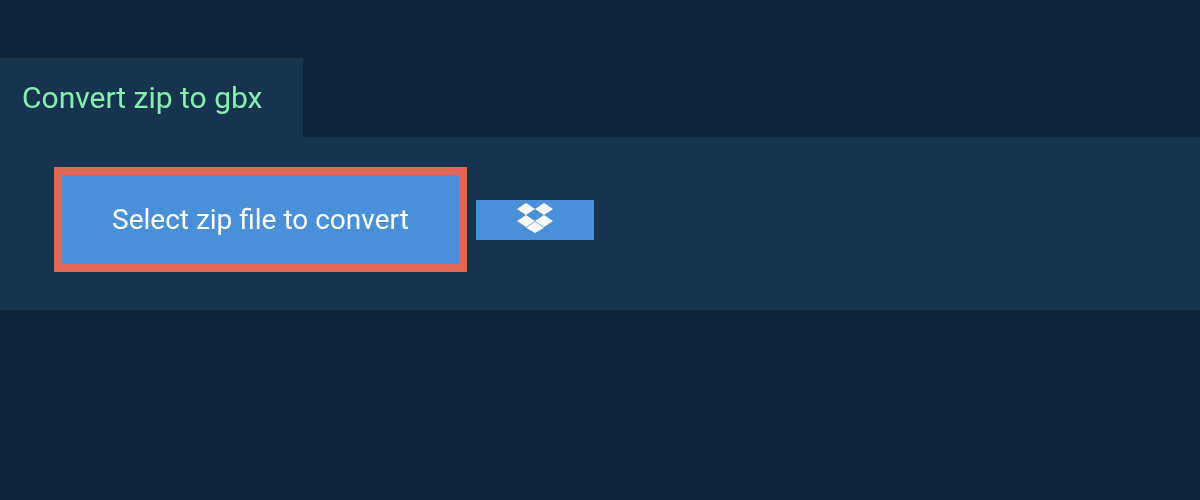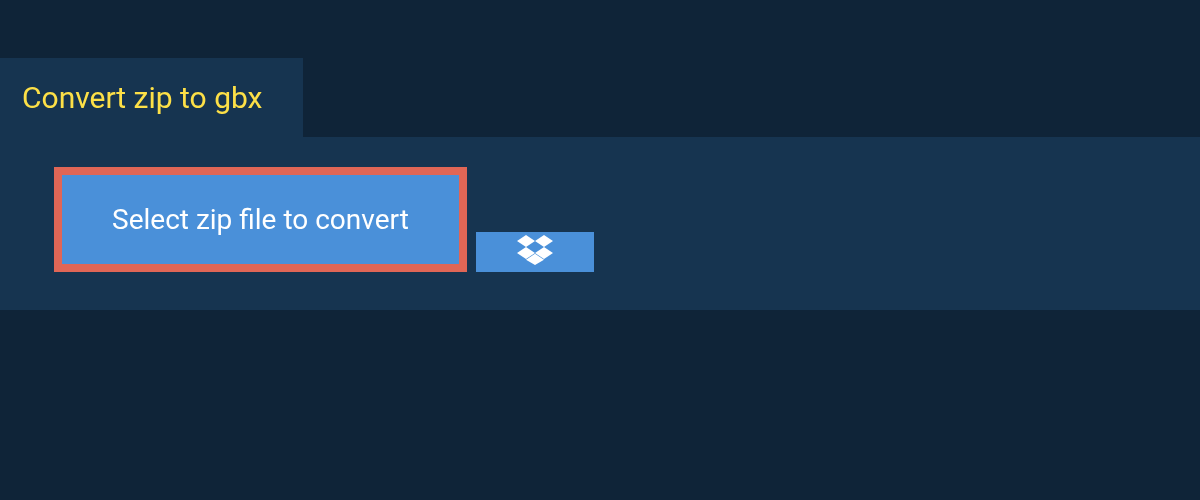--- a/index.html
+++ b/index.html
@@ -10,36 +10,36 @@
     body {
       width: 1200px;
       height: 500px;
       background: #0f2438;
       font-family: -apple-system, BlinkMacSystemFont, "Segoe UI", Roboto, Helvetica, Arial, sans-serif;
       overflow: hidden;
     }
     .tab-header {
       display: inline-block;
       background: #163450;
-      color: #fde047;
+      color: #86efac;
       font-size: 30px;
       font-weight: 400;
       padding: 22px 40px 22px 22px;
       margin-top: 58px;
       margin-left: 0;
     }
     .panel {
       background: #163450;
       width: 100%;
       padding: 30px 30px 38px 30px;
     }
     .button-row {
       display: flex;
       gap: 9px;
-      align-items: flex-end;
+      align-items: center;
       padding-left: 24px;
     }
     .select-button {
       background: #4a90d9;
       border: 8px solid #e06656;
       color: #ffffff;
       font-size: 28px;
       font-weight: 400;
       padding: 28px 50px;
       cursor: pointer;

